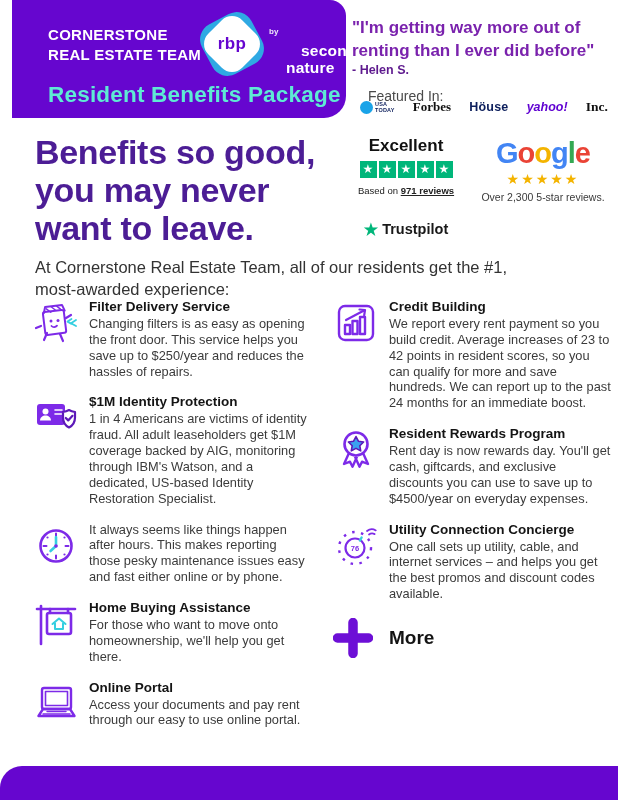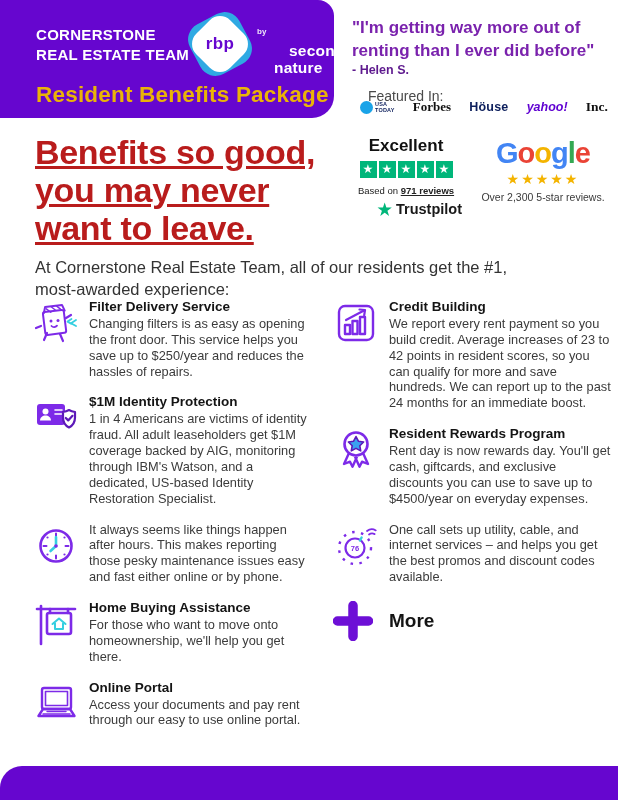--- a/index.html
+++ b/index.html
@@ -1,65 +1,65 @@
 <!DOCTYPE html>
 <html style="--brand: #6606cf; --icon-purple: #7d2ae8; --accent-teal: #35cfe0; --rbp-blue: #2fa9e3; --quote: #7a22ad; --attribution: #5e1a8e; --trustpilot-green: #00b67a; --google-blue: #4285F4; --google-red: #EA4335; --google-yellow: #F4B400; --google-green: #34A853; --star-gold: #F4B400; --yahoo-purple: #5f01d1; --navy: #0d1f5c;"><head>
 <meta charset="utf-8">
 <style>
   html,body{margin:0;padding:0;background:#e9e9e9;}
   .page{position:relative;width:618px;height:800px;background:#ffffff;overflow:hidden;
         font-family:"Liberation Sans",sans-serif;margin:0 auto;}
 
   
-  .header-panel{position:absolute;top:0;left:0;width:334px;height:118px;
+  .header-panel{position:absolute;top:0;left:12px;width:334px;height:118px;
     background:var(--brand,#6606cf);border-radius:0 16px 22px 0;}
   .brand{position:absolute;top:25px;left:36px;color:#fff;font-weight:bold;
     font-size:15px;line-height:1.3;letter-spacing:.3px;}
   .rbp-wrap{position:absolute;top:12px;left:188px;width:64px;height:64px;}
   .rbp-blue{position:absolute;inset:4px;background:var(--rbp-blue,#2fa9e3);
     border-radius:30%;transform:rotate(62deg);}
   .rbp-white{position:absolute;inset:8px;background:#fff;border-radius:30%;transform:rotate(45deg);}
   .rbp-label{position:absolute;inset:0;display:flex;align-items:center;justify-content:center;
     color:var(--brand,#6606cf);font-weight:bold;font-size:17px;letter-spacing:.3px;}
   .sn{position:absolute;top:27px;left:257px;color:#fff;line-height:1;}
   .sn .by{font-size:8px;vertical-align:6px;opacity:.9;font-weight:bold;}
   .sn .w{font-size:15.5px;font-weight:bold;letter-spacing:.2px;margin-left:32px;}
   .sn .nat{margin-left:17px;display:inline-block;margin-top:1px;}
-  .package-title{position:absolute;top:82px;left:36px;color:#eab308;
+  .package-title{position:absolute;top:82px;left:36px;color:#5eead4;
     font-size:22.5px;font-weight:bold;letter-spacing:.2px;}
 
   
   .quote{position:absolute;top:17px;left:352px;width:260px;color:var(--quote,#7a22ad);
     font-size:17px;font-weight:bold;line-height:1.33;}
   .attribution{position:absolute;top:63px;left:352px;color:var(--attribution,#5e1a8e);
     font-size:12.5px;font-weight:bold;}
   .featured-label{position:absolute;top:88px;left:368px;font-size:14px;color:#4a4a4a;}
   .logo-row{position:absolute;top:99px;left:360px;width:248px;display:flex;
     align-items:center;justify-content:space-between;}
   .usat{display:flex;align-items:center;gap:2px;}
   .usat-dot{width:13px;height:13px;border-radius:50%;background:#1aa3e8;}
   .usat-txt{font-size:5.5px;font-weight:bold;color:var(--navy,#0d1f5c);line-height:1.1;letter-spacing:.2px;}
   .forbes{font-family:"Liberation Serif",serif;font-weight:bold;font-size:13px;color:#111;}
   .house{font-weight:bold;font-size:12.5px;color:var(--navy,#0d1f5c);letter-spacing:.2px;}
   .yahoo{font-weight:bold;font-style:italic;font-size:12.5px;color:var(--yahoo-purple,#5f01d1);}
   .incl{font-family:"Liberation Serif",serif;font-weight:bold;font-size:13.5px;color:#111;}
 
   
   .hero-title{position:absolute;top:133px;left:35px;font-size:34px;font-weight:bold;
-    color:#b91c1c;line-height:1.12;letter-spacing:-.3px;text-decoration:underline;}
+    color:#4c1d95;line-height:1.12;letter-spacing:-.3px;}
 
   
   .tp{position:absolute;top:136px;left:350px;width:112px;text-align:center;}
   .tp-excellent{font-size:17px;font-weight:bold;color:#111;margin-bottom:5px;}
   .tp-stars{display:flex;justify-content:center;gap:2px;}
   .tp-star{width:17px;height:17px;background:var(--trustpilot-green,#00b67a);
     color:#fff;font-size:12px;line-height:17px;text-align:center;}
   .tp-based{margin-top:7px;font-size:9.5px;color:#222;}
   .tp-count{font-weight:bold;text-decoration:underline;}
-  .tp-logo{margin-top:4px;font-size:14.5px;font-weight:bold;color:#191919;text-align:right;}
+  .tp-logo{margin-top:24px;font-size:14.5px;font-weight:bold;color:#191919;}
   .tp-logo .g-star{color:var(--trustpilot-green,#00b67a);font-size:16px;vertical-align:-1px;}
   .gg{position:absolute;top:139px;left:476px;width:134px;text-align:center;}
   .gg-logo{font-size:29px;font-weight:bold;letter-spacing:-1px;line-height:1;}
   .gl-b{color:var(--google-blue,#4285F4);} .gl-r{color:var(--google-red,#EA4335);}
   .gl-y{color:var(--google-yellow,#F4B400);} .gl-g{color:var(--google-green,#34A853);}
   .gg-stars{color:var(--star-gold,#F4B400);font-size:14px;letter-spacing:2px;margin-top:3px;}
   .gg-caption{font-size:10.5px;color:#3a3a3a;margin-top:4px;}
 
   
   .intro{position:absolute;top:257px;left:35px;font-size:16.5px;color:#333;line-height:1.32;}
@@ -301,20 +301,21 @@
         <div class="bicon">
           <svg viewBox="0 0 46 46" width="46" height="46">
             <circle cx="22" cy="25" r="16" fill="none" stroke="#7d2ae8" stroke-width="2.4" stroke-dasharray="2.5 6.5"></circle>
             <circle cx="22" cy="25" r="9.5" fill="none" stroke="#7d2ae8" stroke-width="2.2"></circle>
             <text x="22" y="28" text-anchor="middle" font-family="Liberation Sans, sans-serif" font-size="7.5" font-weight="bold" fill="#7d2ae8">76</text>
             <path d="M27 17.5l1.6-3" stroke="#35cfe0" stroke-width="2.4" stroke-linecap="round"></path>
             <path d="M34 8c2.5-2 6-2.3 8.8-.6M36 11.5c1.6-1.2 3.8-1.4 5.6-.4" fill="none" stroke="#7d2ae8" stroke-width="1.8" stroke-linecap="round"></path>
           </svg>
         </div>
         <div class="btext">
+          <div class="btitle">Utility Connection Concierge</div>
           <div class="bbody">One call sets up utility, cable, and internet services – and helps you get the best promos and discount codes available.</div>
         </div>
       </div>
 
 
       <div class="benefit more">
         <div class="bicon">
           <svg viewBox="0 0 40 40" width="40" height="40">
             <path d="M20 4.5v31M4.5 20h31" stroke="#6d0fd6" stroke-width="9.5" stroke-linecap="round"></path>
           </svg>

